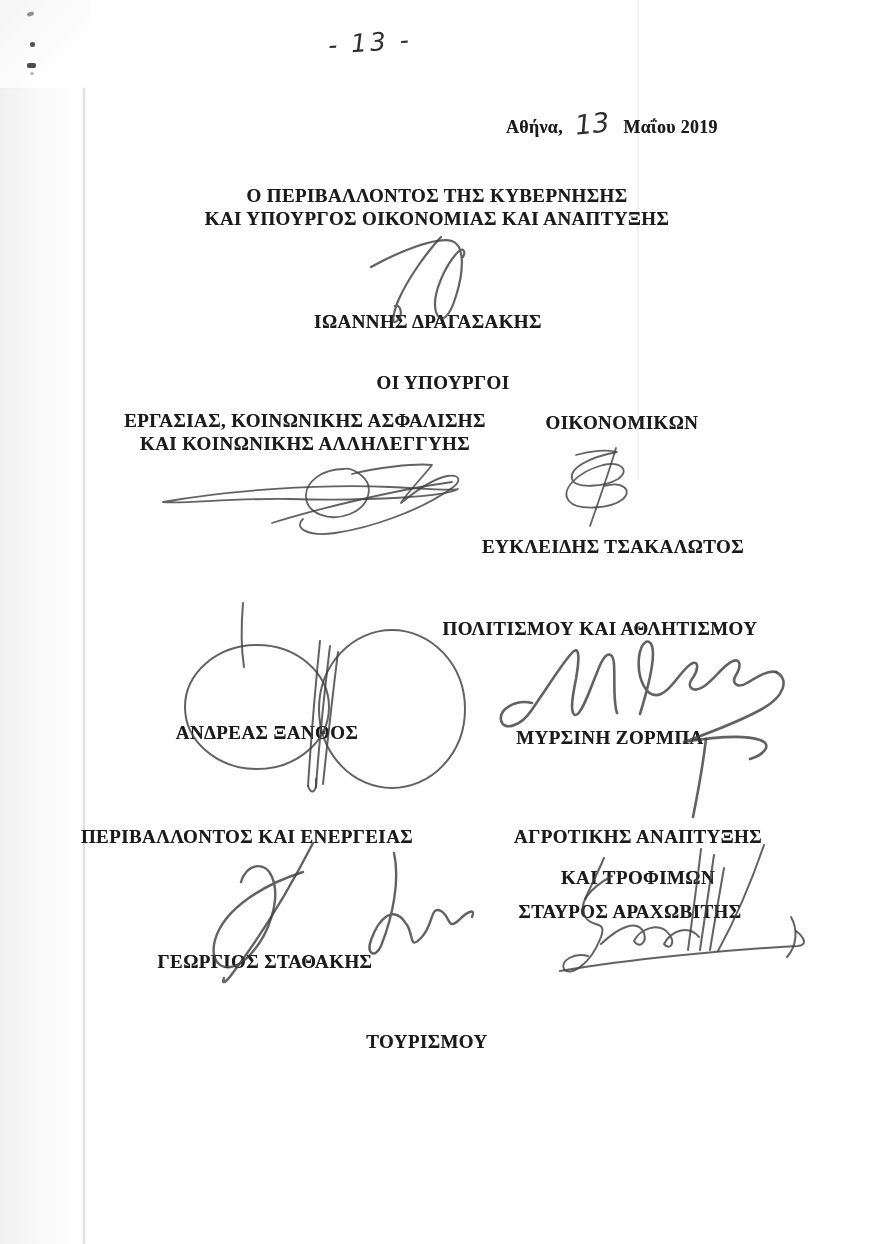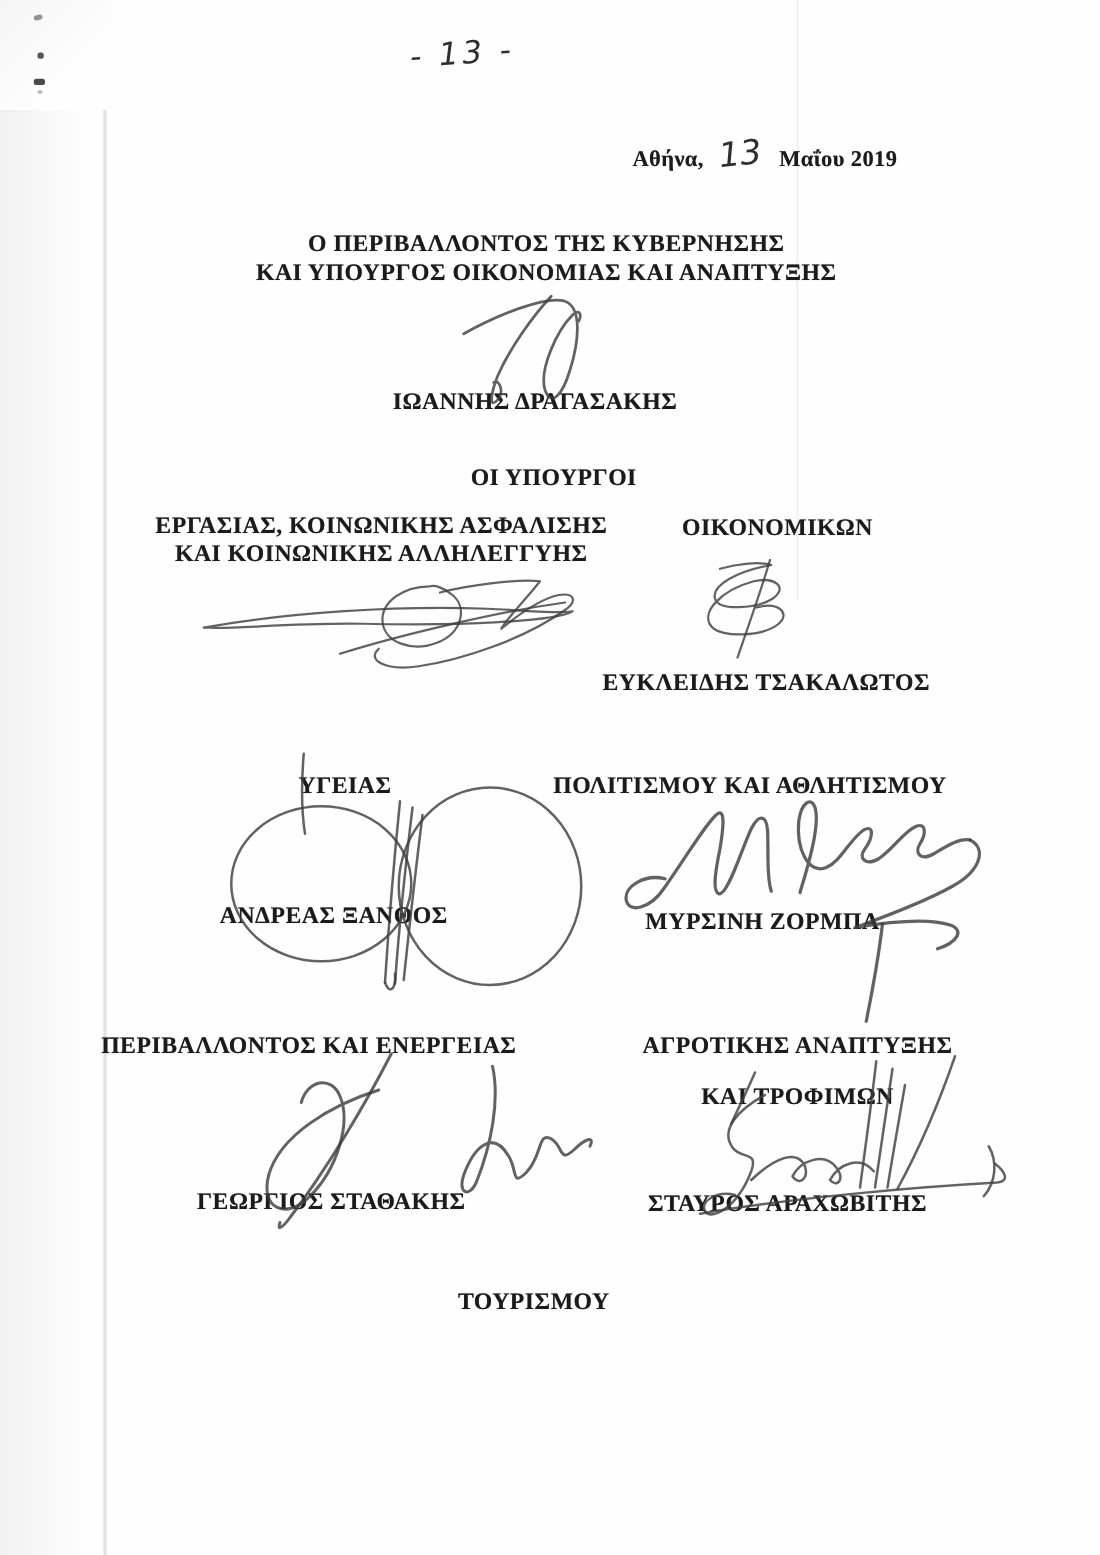--- a/index.html
+++ b/index.html
@@ -63,30 +63,29 @@
 
   <div class="txt" style="left:323px;top:371px;width:240px;">ΟΙ ΥΠΟΥΡΓΟΙ</div>
 
   <div class="txt" style="left:105px;top:409px;width:400px;">
     <div>ΕΡΓΑΣΙΑΣ, ΚΟΙΝΩΝΙΚΗΣ ΑΣΦΑΛΙΣΗΣ</div>
     <div>ΚΑΙ ΚΟΙΝΩΝΙΚΗΣ ΑΛΛΗΛΕΓΓΥΗΣ</div>
   </div>
   <div class="txt" style="left:472px;top:411px;width:300px;">ΟΙΚΟΝΟΜΙΚΩΝ</div>
   <div class="txt" style="left:453px;top:535px;width:320px;">ΕΥΚΛΕΙΔΗΣ ΤΣΑΚΑΛΩΤΟΣ</div>
 
-  <div class="txt" style="left:176px;top:617px;width:200px;">ΥΓΕΙΑΣ</div>
   <div class="txt" style="left:400px;top:617px;width:400px;">ΠΟΛΙΤΙΣΜΟΥ ΚΑΙ ΑΘΛΗΤΙΣΜΟΥ</div>
   <div class="txt" style="left:117px;top:721px;width:300px;">ΑΝΔΡΕΑΣ ΞΑΝΘΟΣ</div>
   <div class="txt" style="left:460px;top:726px;width:300px;">ΜΥΡΣΙΝΗ ΖΟΡΜΠΑ</div>
 
   <div class="txt" style="left:67px;top:825px;width:360px;">ΠΕΡΙΒΑΛΛΟΝΤΟΣ ΚΑΙ ΕΝΕΡΓΕΙΑΣ</div>
   <div class="txt" style="left:478px;top:825px;width:320px;">ΑΓΡΟΤΙΚΗΣ ΑΝΑΠΤΥΞΗΣ</div>
   <div class="txt" style="left:478px;top:866px;width:320px;">ΚΑΙ ΤΡΟΦΙΜΩΝ</div>
   <div class="txt" style="left:115px;top:950px;width:300px;">ΓΕΩΡΓΙΟΣ ΣΤΑΘΑΚΗΣ</div>
-  <div class="txt" style="left:470px;top:952px;width:320px;">ΣΤΑΥΡΟΣ ΑΡΑΧΩΒΙΤΗΣ</div>
+  <div class="txt" style="left:470px;top:900px;width:320px;">ΣΤΑΥΡΟΣ ΑΡΑΧΩΒΙΤΗΣ</div>
 
   <div class="txt" style="left:307px;top:1030px;width:240px;">ΤΟΥΡΙΣΜΟΥ</div>
 
   <svg class="sigs" viewBox="0 0 880 1244" xmlns="http://www.w3.org/2000/svg">
     <g stroke-width="2.2" stroke="#3f3f3f">
       <g>
         <path d="M441,237 C427,252 408,278 398,301 C393,314 391,326 397,321 C404,315 400,303 395,306"></path>
         <path d="M371,267 C398,252 437,236 452,241 C466,246 463,274 456,296 C450,316 441,326 436,312 C431,295 446,264 458,252 C463,247 466,251 463,257"></path>
       </g>
       <g stroke-width="1.8">

